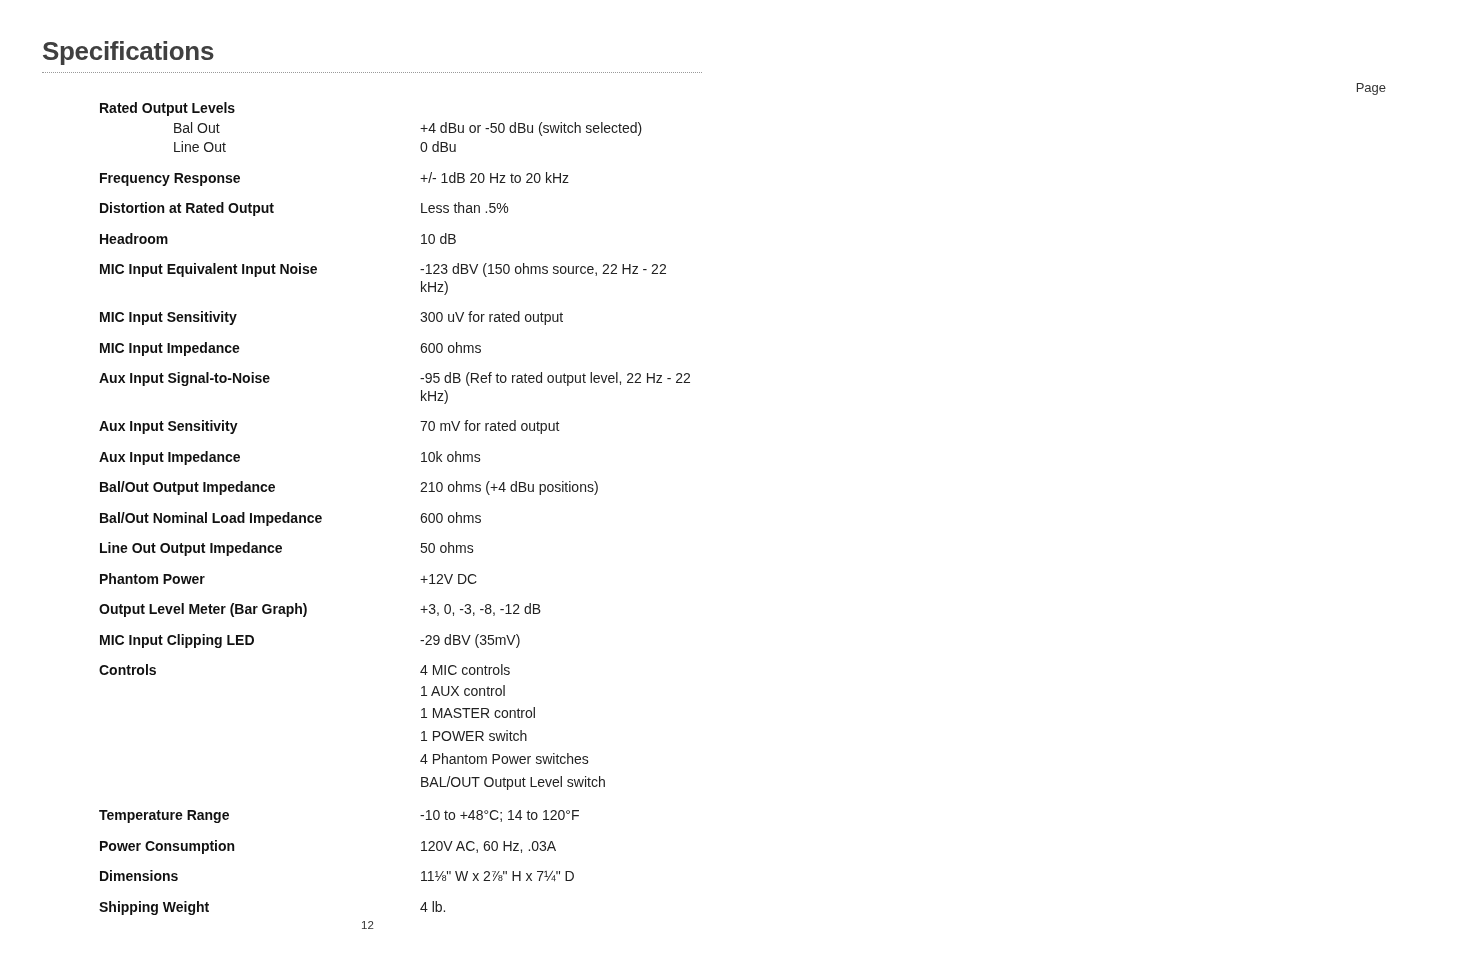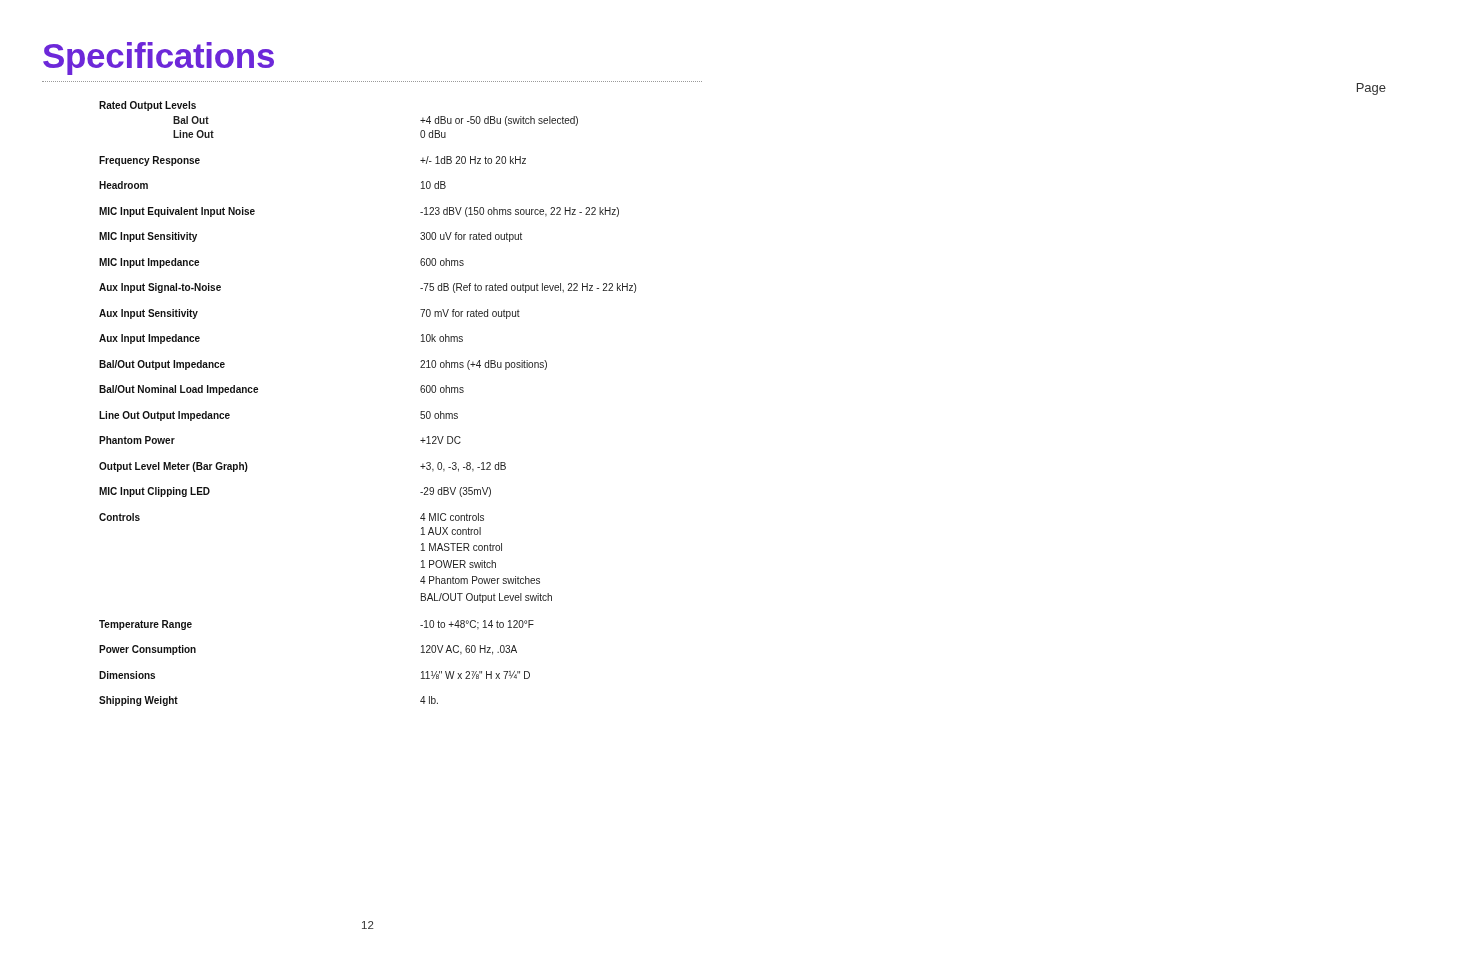--- a/index.html
+++ b/index.html
@@ -33,24 +33,24 @@
   .col-right {
     position: absolute;
     left: 737px;
     top: 0;
     width: 738px;
     height: 954px;
   }
 
   
   .section-head {
-    font-size: 35px;
+    font-size: 26px;
     font-weight: bold;
     letter-spacing: -0.3px;
-    color: #6d28d9;
+    color: #404040;
     line-height: 1;
   }
   .head-wrap-left {
     position: absolute;
     left: 42px;
     top: 38px;
     width: 660px;
   }
   .rule {
     margin-top: 8px;
@@ -62,40 +62,40 @@
   .spec-table {
     position: absolute;
     left: 99px;
     top: 100px;
     width: 600px;
     border-collapse: collapse;
   }
   .spec-table td {
     vertical-align: top;
     padding: 0;
-    font-size: 10px;
+    font-size: 14px;
     line-height: 1.25;
   }
   .spec-row > td {
     padding-top: 13px;
   }
   .spec-row.tight > td {
     padding-top: 2px;
   }
   .spec-row.first > td {
     padding-top: 0;
   }
   .lbl {
     width: 247px;
     font-weight: bold;
     color: #111;
     font-size: 11.8px;
   }
   .lbl.sub {
-    font-weight: bold;
+    font-weight: normal;
     padding-left: 74px;
     color: #222;
   }
   .val {
     color: #222;
     font-size: 11.5px;
   }
   .val-lines div {
     line-height: 1.64;
   }
@@ -146,38 +146,42 @@
           </tr>
           <tr class="spec-row tight">
             <td class="lbl sub">Line Out</td>
             <td class="val">0 dBu</td>
           </tr>
           <tr class="spec-row">
             <td class="lbl">Frequency Response</td>
             <td class="val">+/- 1dB 20 Hz to 20 kHz</td>
           </tr>
           <tr class="spec-row">
+            <td class="lbl">Distortion at Rated Output</td>
+            <td class="val">Less than .5%</td>
+          </tr>
+          <tr class="spec-row">
             <td class="lbl">Headroom</td>
             <td class="val">10 dB</td>
           </tr>
           <tr class="spec-row">
             <td class="lbl">MIC Input Equivalent Input Noise</td>
             <td class="val">-123 dBV (150 ohms source, 22 Hz - 22 kHz)</td>
           </tr>
           <tr class="spec-row">
             <td class="lbl">MIC Input Sensitivity</td>
             <td class="val">300 uV for rated output</td>
           </tr>
           <tr class="spec-row">
             <td class="lbl">MIC Input Impedance</td>
             <td class="val">600 ohms</td>
           </tr>
           <tr class="spec-row">
             <td class="lbl">Aux Input Signal-to-Noise</td>
-            <td class="val">-75 dB  (Ref to rated output level, 22 Hz - 22 kHz)</td>
+            <td class="val">-95 dB  (Ref to rated output level, 22 Hz - 22 kHz)</td>
           </tr>
           <tr class="spec-row">
             <td class="lbl">Aux Input Sensitivity</td>
             <td class="val">70 mV for rated output</td>
           </tr>
           <tr class="spec-row">
             <td class="lbl">Aux Input Impedance</td>
             <td class="val">10k ohms</td>
           </tr>
           <tr class="spec-row">

